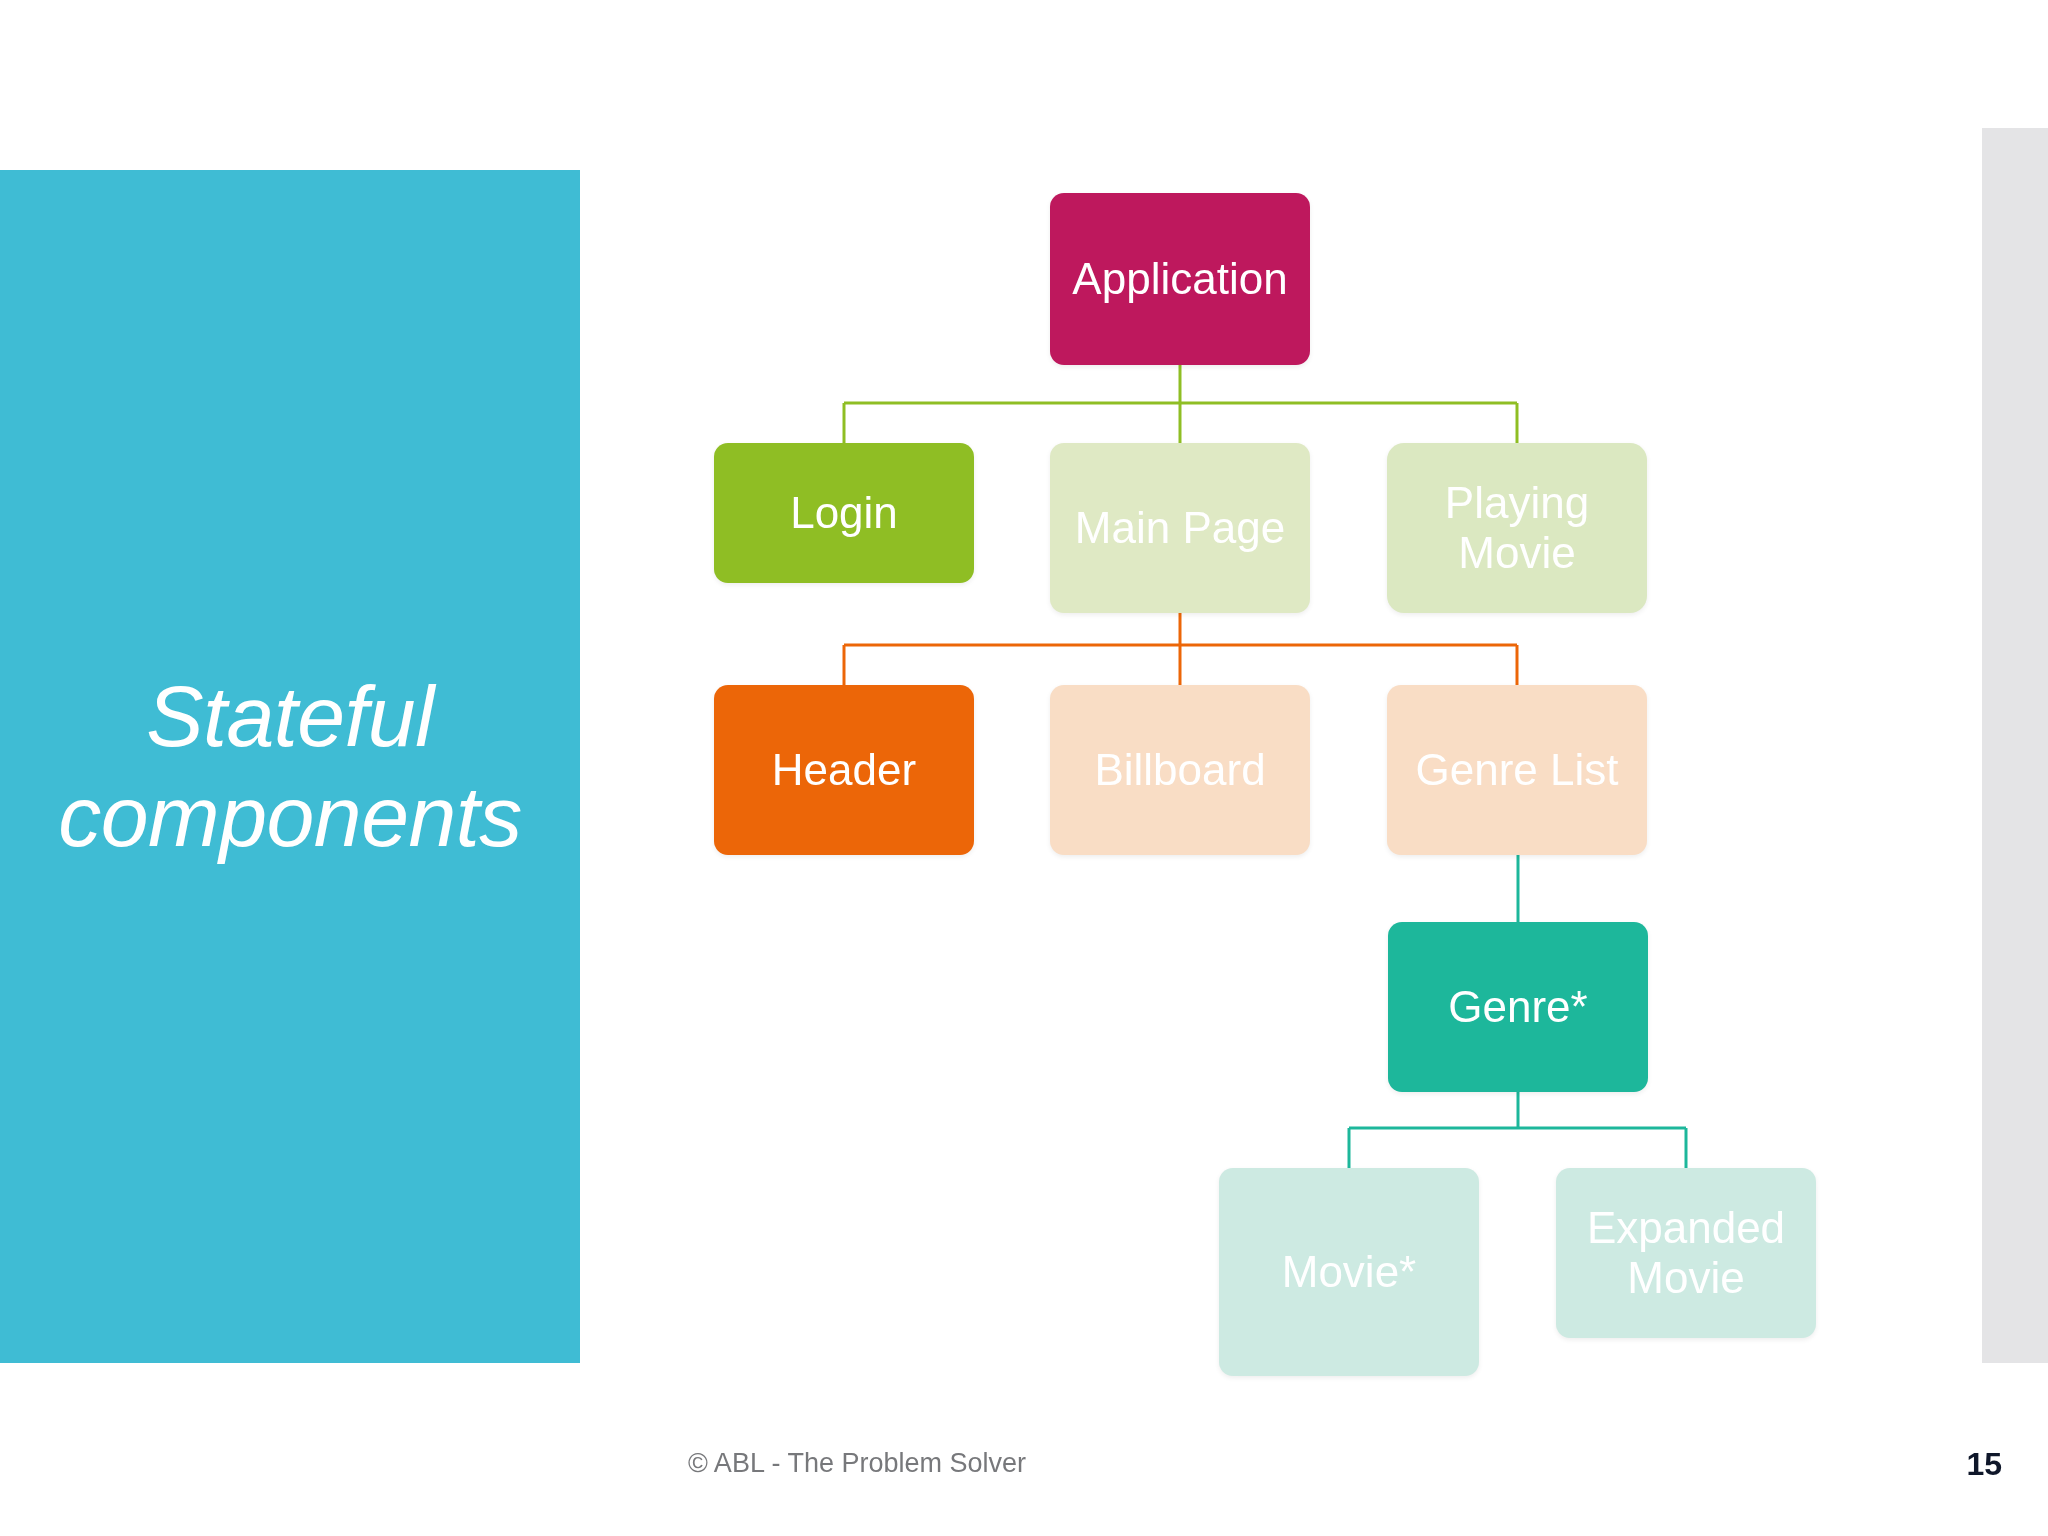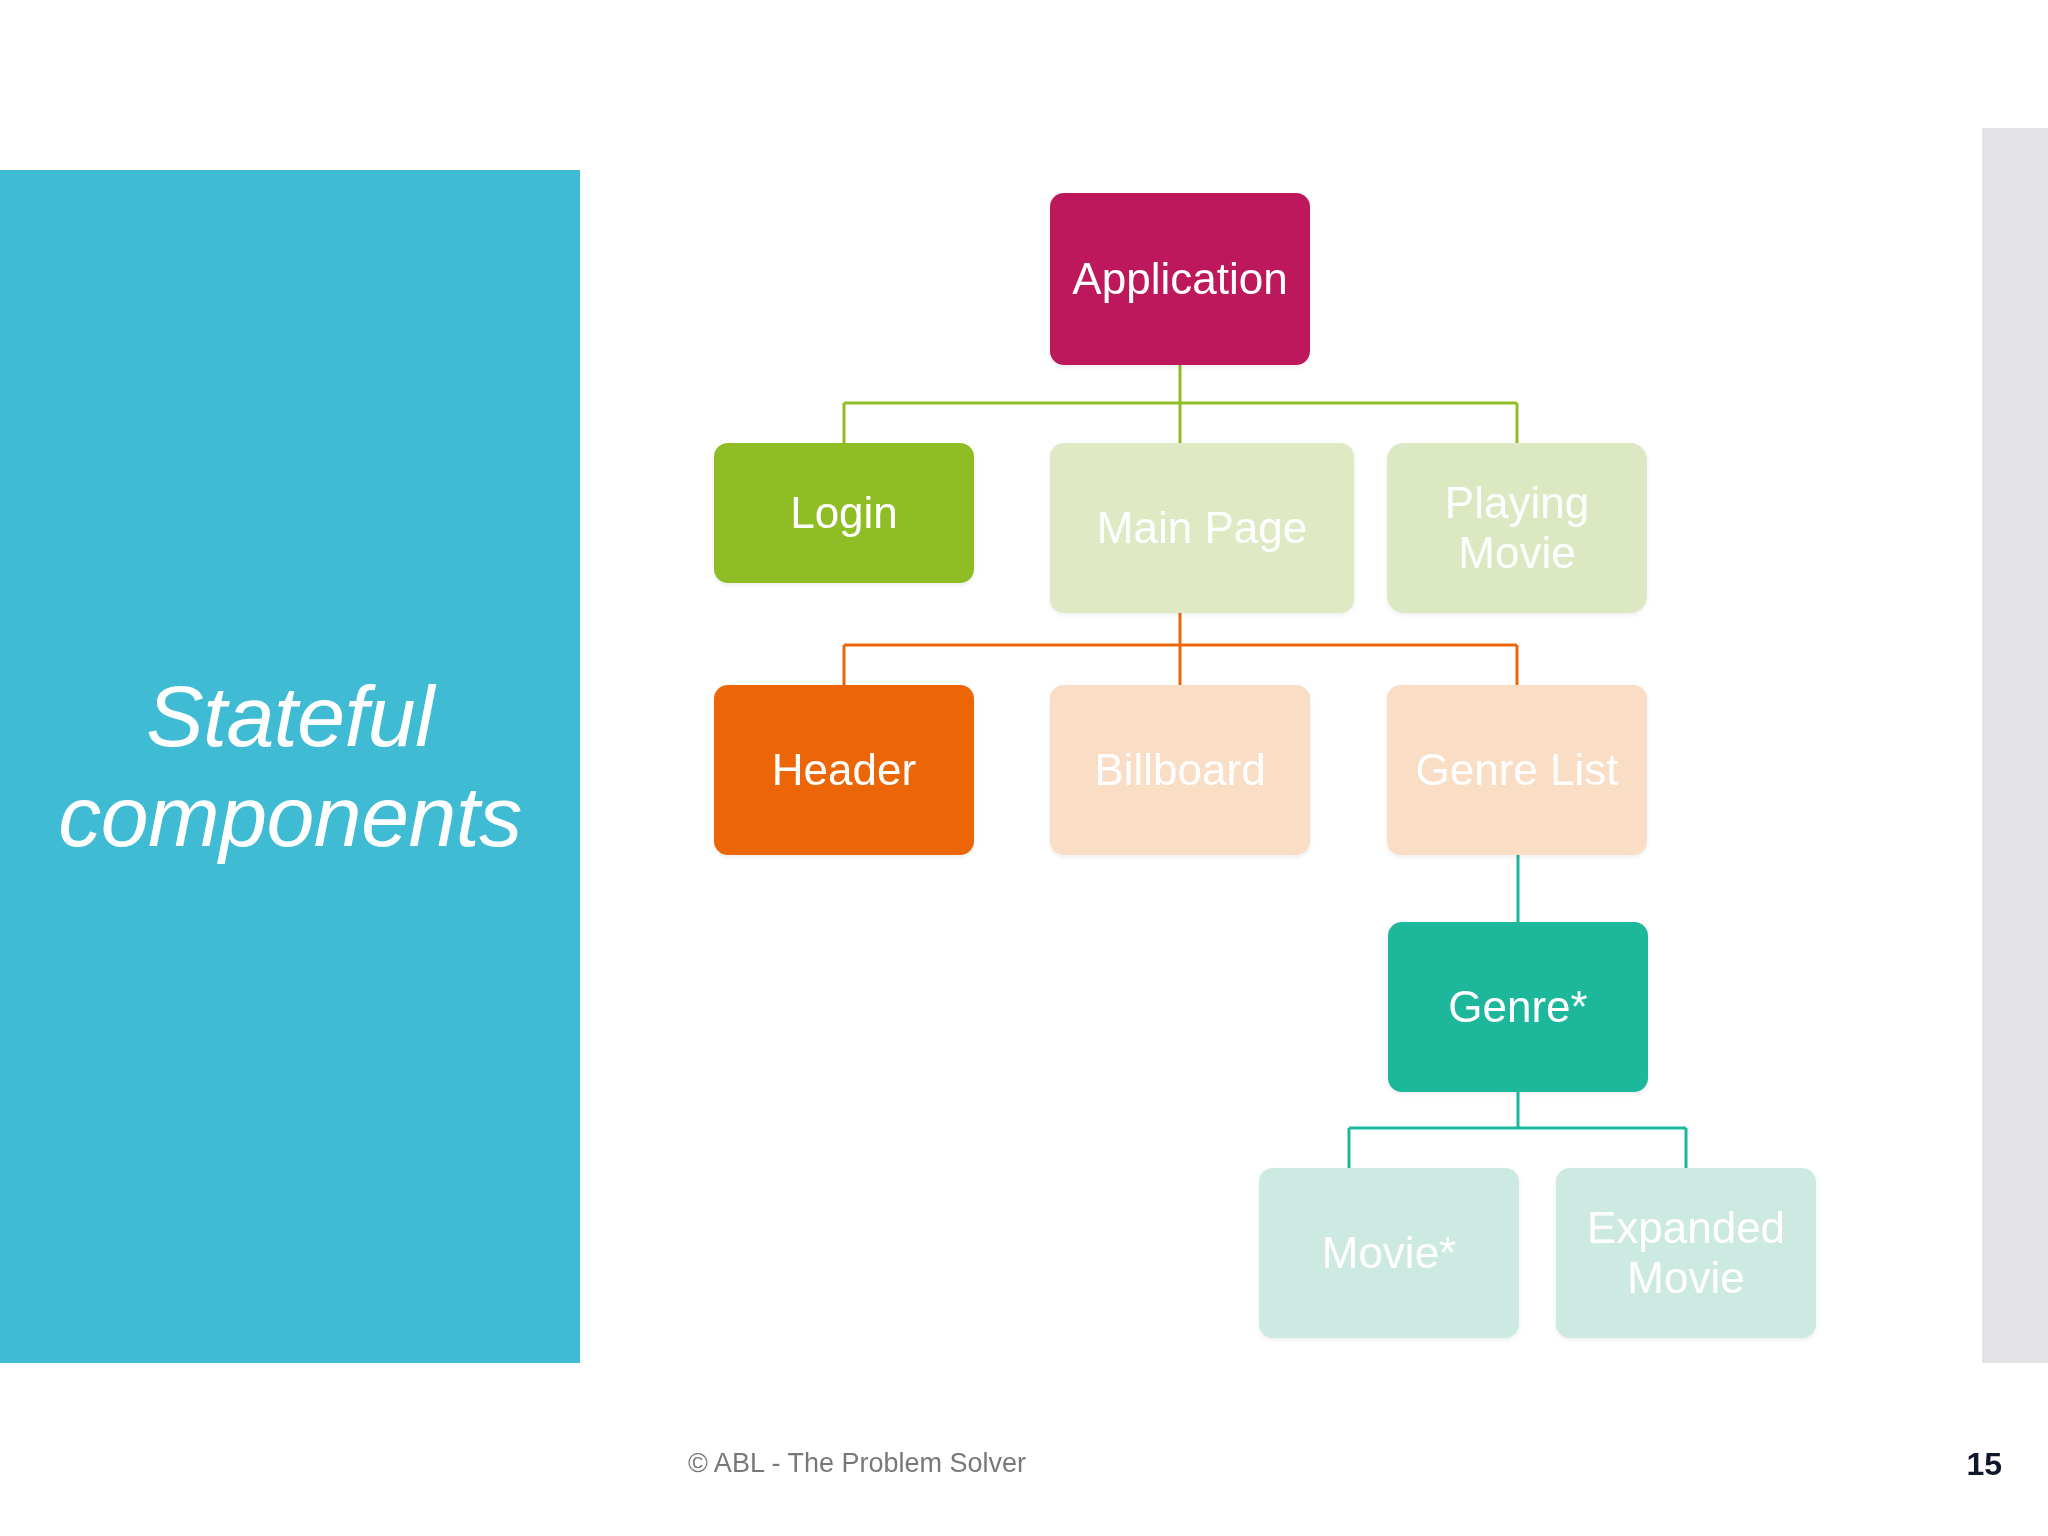--- a/index.html
+++ b/index.html
@@ -49,27 +49,27 @@
     font-weight:300;
     line-height:1.14;
     box-sizing:border-box;
     box-shadow:0 2px 5px rgba(0,0,0,0.07);
   }
   .node .lbl{display:block;padding:0 8px;}
 
   
   #n-application{left:1050px;top:193px;width:260px;height:172px;background:#be185d;font-size:44px;}
   #n-login      {left:714px; top:443px;width:260px;height:140px;background:#8fbe24;font-size:44px;}
-  #n-mainpage   {left:1050px;top:443px;width:304px;height:170px;background:#dfe9c4;font-size:44px;}
+  #n-mainpage   {left:1050px;top:443px;width:260px;height:170px;background:#dfe9c4;font-size:44px;}
   #n-playing    {left:1387px;top:443px;width:260px;height:170px;background:#dbe8c1;font-size:44px;border-radius:17px;}
   #n-header     {left:714px; top:685px;width:260px;height:170px;background:#ec6608;font-size:44px;}
   #n-billboard  {left:1050px;top:685px;width:260px;height:170px;background:#f9ddc5;font-size:44px;}
   #n-genrelist  {left:1387px;top:685px;width:260px;height:170px;background:#f9ddc5;font-size:44px;}
   #n-genre      {left:1388px;top:922px;width:260px;height:170px;background:#1db79b;font-size:44px;}
-  #n-movie      {left:1219px;top:1168px;width:260px;height:170px;background:#cdeae2;font-size:44px;margin-left:40px;}
+  #n-movie      {left:1219px;top:1168px;width:260px;height:208px;background:#cdeae2;font-size:44px;}
   #n-expanded   {left:1556px;top:1168px;width:260px;height:170px;background:#cdeae2;font-size:44px;}
 
   
   .footer-copy{
     position:absolute;left:17px;top:1448px;width:1680px;
     text-align:center;
     color:#77787b;
     font-size:27px;
     font-weight:400;
   }

